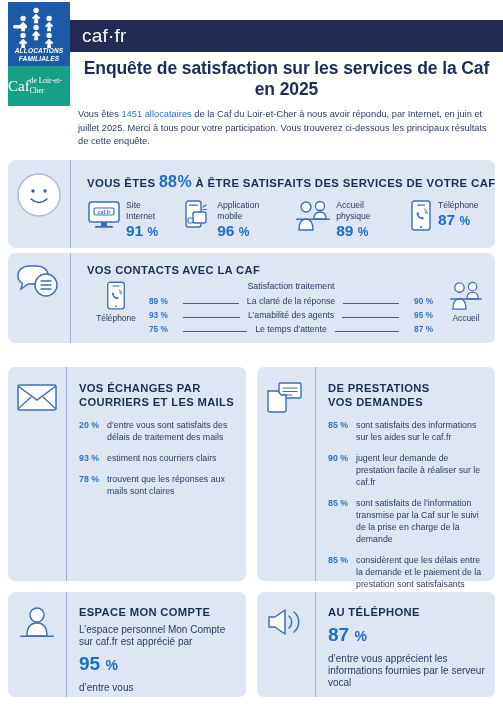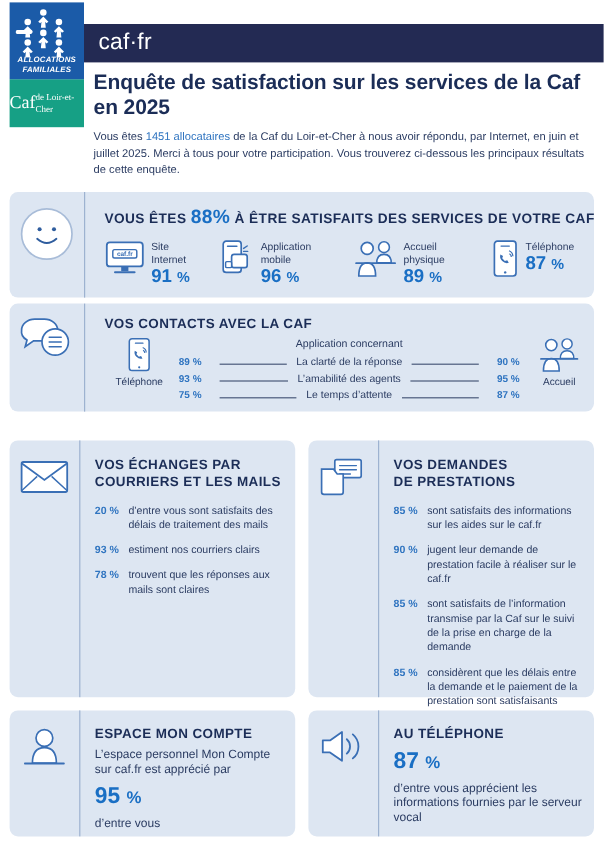--- a/index.html
+++ b/index.html
@@ -41,20 +41,21 @@
     background: #16a085; flex: 1; display: flex; flex-direction: row;
     align-items: center; justify-content: center; color: #ffffff;
   }
   .logo-caf { font-size: 15px; font-family: "Liberation Serif", serif; line-height: 16px; }
   .logo-dept { font-size: 7.5px; font-family: "Liberation Serif", serif; line-height: 10px; }
 
   .title-block { position: absolute; left: 78px; top: 58px; right: 8px; }
   .main-title {
     font-size: 17.5px; font-weight: bold; color: #1b2d57; line-height: 21px;
     letter-spacing: -0.1px;
+    text-align: center;
   }
   .intro {
     margin-top: 8px; font-size: 9.3px; line-height: 13.5px; color: #2b3c62;
   }
   .intro .hl { color: #2f74c0; }
 
   
   .panel {
     position: absolute;
     background: #dde6f2;
@@ -302,21 +303,21 @@
                 <rect x="8" y="4.5" width="8" height="1.2" rx="0.6" fill="#3a6fb5"></rect>
                 <circle cx="12" cy="27" r="1" fill="#3a6fb5"></circle>
                 <path d="M8 12 q-1 3 1.5 5.5 Q12 20 15 19 l-1.3 -2.2 l-2 .6 l-2.2 -2.2 l.7 -1.9 Z" fill="#3a6fb5"></path>
                 <path d="M15.5 11.5 a3 3 0 0 1 1.6 2.6 M15.2 9 a5.2 5.2 0 0 1 3.2 4.5" fill="none" stroke="#3a6fb5" stroke-width="1"></path>
               </svg>
             </span>
             <div class="side-ic-label">Téléphone</div>
           </div>
 
           <div class="chart-wrap">
-            <div class="chart-caption">Application concernant</div>
+            <div class="chart-caption">Satisfaction traitement</div>
 
             <div class="chart-row">
               <span class="v-left">89 %</span>
               <span class="leader"></span>
               <span class="lbl">La clarté de la réponse</span>
               <span class="leader"></span>
               <span class="v-right">90 %</span>
             </div>
 
             <div class="chart-row">
@@ -396,22 +397,22 @@
           <svg width="42" height="34" viewBox="0 0 42 34">
             <rect x="14" y="2" width="22" height="15" rx="1.5" fill="#ffffff" stroke="#3a6fb5" stroke-width="1.4"></rect>
             <path d="M18 7 h14 M18 10.5 h14 M18 14 h9" stroke="#3a6fb5" stroke-width="1.2" stroke-linecap="round"></path>
             <path d="M3 10 h10 l3 4 h5 v15 a2 2 0 0 1 -2 2 H5 a2 2 0 0 1 -2 -2 Z" fill="#ffffff" stroke="#3a6fb5" stroke-width="1.4"></path>
           </svg>
         </span>
       </div>
       <div class="divider"></div>
       <div class="content-col">
         <div class="sec-title">
+          <div>DE PRESTATIONS</div>
           <div>VOS DEMANDES</div>
-          <div>DE PRESTATIONS</div>
         </div>
         <div class="bullets">
           <div class="bullet">
             <span class="bv">85 %</span>
             <span class="bt">sont satisfaits des informations sur les aides sur le caf.fr</span>
           </div>
           <div class="bullet">
             <span class="bv">90 %</span>
             <span class="bt">jugent leur demande de prestation facile à réaliser sur le caf.fr</span>
           </div>

